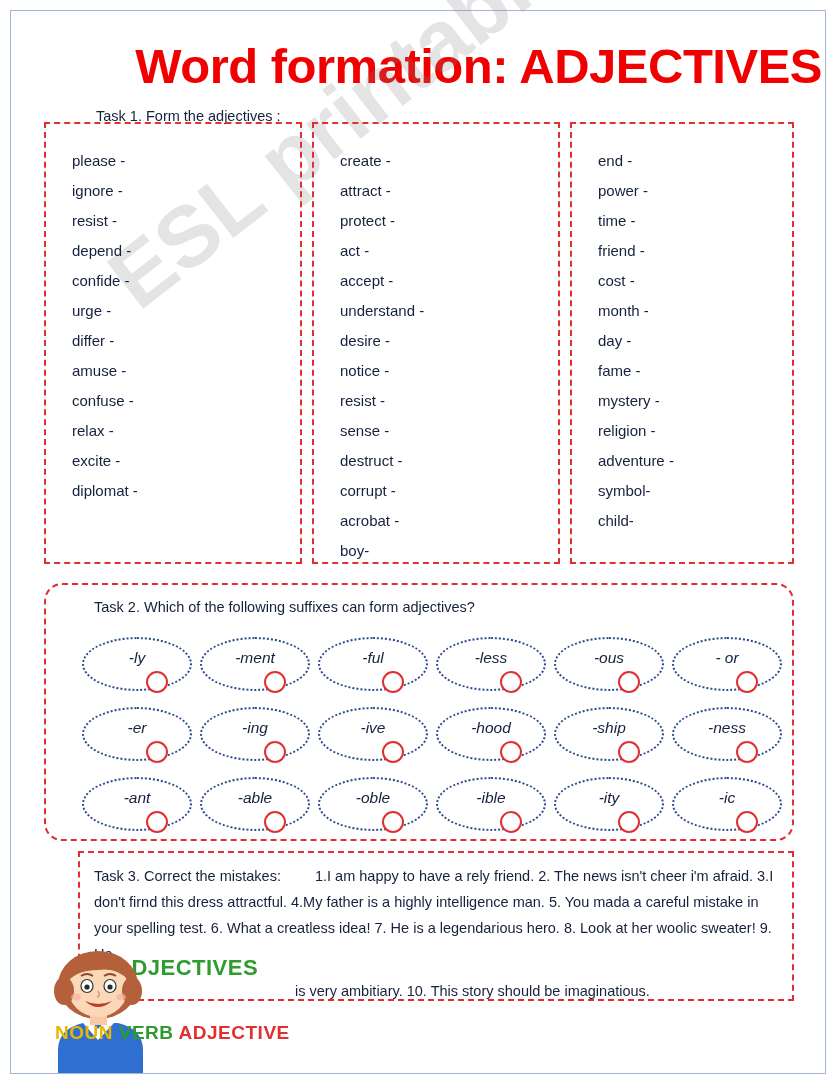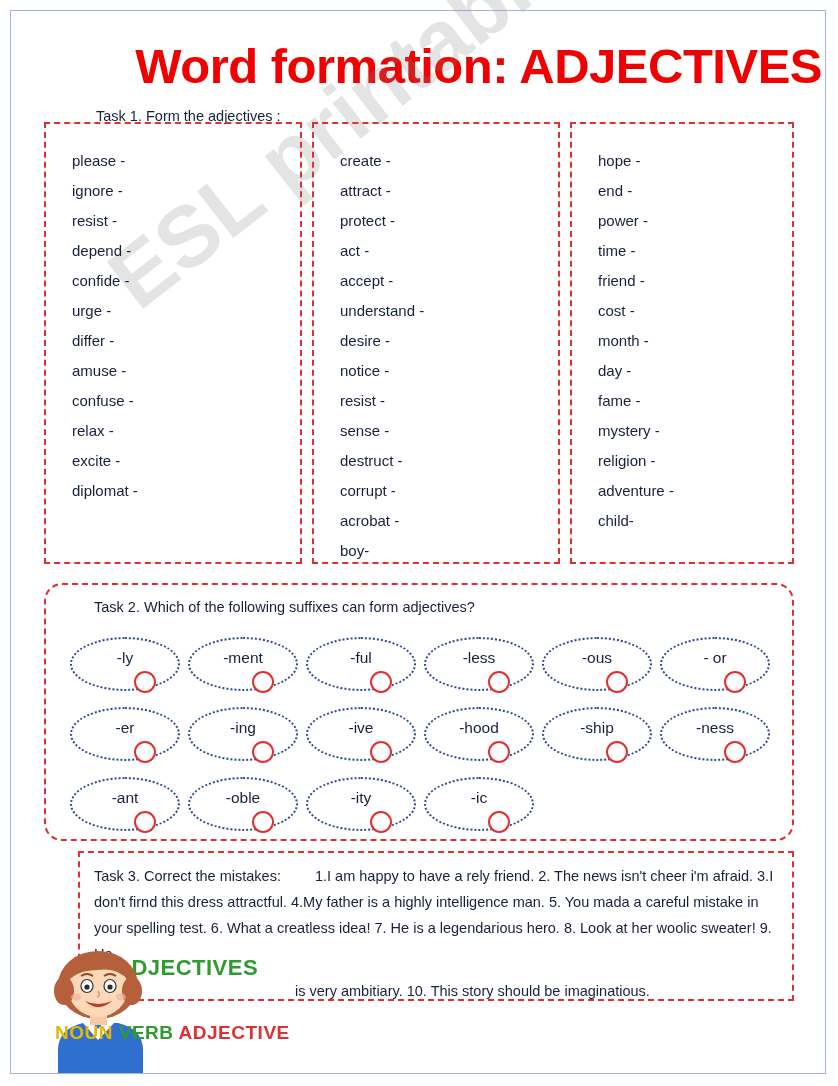--- a/index.html
+++ b/index.html
@@ -87,25 +87,26 @@
   }
   .task2-heading {
     position: absolute;
     left: 48px;
     top: 14px;
     font-size: 14.5px;
     color: #14213d;
   }
   .suffix-grid {
     position: absolute;
-    left: 20px;
+    left: 32px;
     top: 46px;
     width: 710px;
     display: flex;
     flex-wrap: wrap;
+    font-style: italic;
   }
   .suffix-cell {
     width: 118px;
     height: 70px;
     position: relative;
   }
   .ellipse {
     position: absolute;
     left: 4px;
     top: 6px;
@@ -257,32 +258,32 @@
       <li>sense -</li>
       <li>destruct -</li>
       <li>corrupt -</li>
       <li>acrobat -</li>
       <li>boy-</li>
     </ul>
   </div>
 
   <div class="t1col" id="t1c3">
     <ul>
-      <li>hope -</li>
       <li>end -</li>
       <li>power -</li>
       <li>time -</li>
       <li>friend -</li>
       <li>cost -</li>
       <li>month -</li>
       <li>day -</li>
       <li>fame -</li>
       <li>mystery -</li>
       <li>religion -</li>
       <li>adventure -</li>
+      <li>symbol-</li>
       <li>child-</li>
     </ul>
   </div>
 
   <div class="task2-panel">
     <div class="task2-heading">Task 2. Which of the following suffixes can form adjectives?</div>
     <div class="suffix-grid">
 
       <div class="suffix-cell">
         <div class="ellipse"></div>
@@ -346,21 +347,31 @@
         <div class="tick-circle"></div>
       </div>
 
       <div class="suffix-cell">
         <div class="ellipse"></div>
         <div class="suffix-label">-ant</div>
         <div class="tick-circle"></div>
       </div>
       <div class="suffix-cell">
         <div class="ellipse"></div>
+        <div class="suffix-label">-able</div>
+        <div class="tick-circle"></div>
+      </div>
+      <div class="suffix-cell">
+        <div class="ellipse"></div>
         <div class="suffix-label">-oble</div>
+        <div class="tick-circle"></div>
+      </div>
+      <div class="suffix-cell">
+        <div class="ellipse"></div>
+        <div class="suffix-label">-ible</div>
         <div class="tick-circle"></div>
       </div>
       <div class="suffix-cell">
         <div class="ellipse"></div>
         <div class="suffix-label">-ity</div>
         <div class="tick-circle"></div>
       </div>
       <div class="suffix-cell">
         <div class="ellipse"></div>
         <div class="suffix-label">-ic</div>

